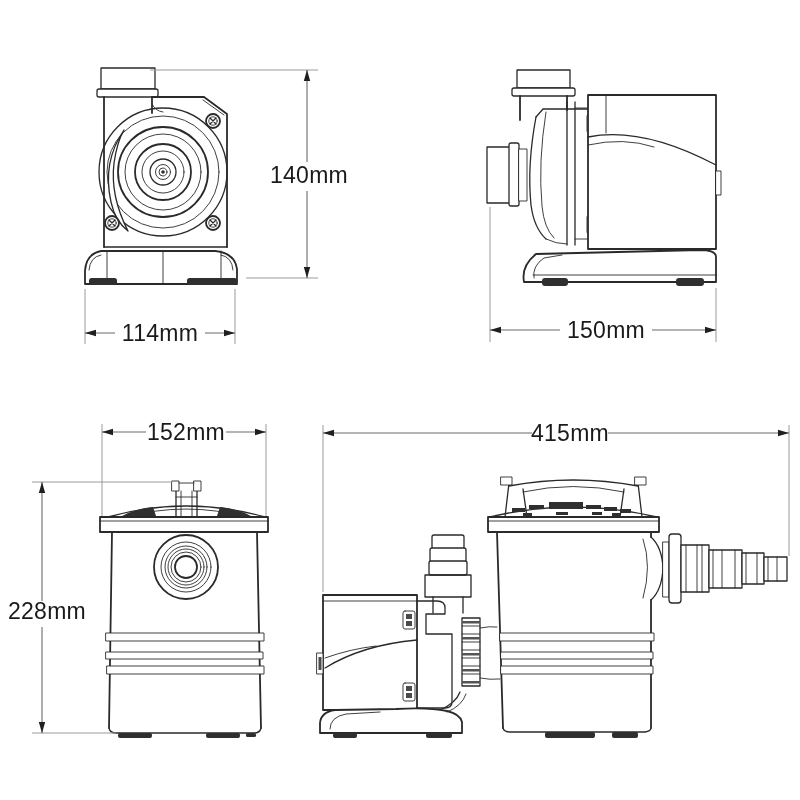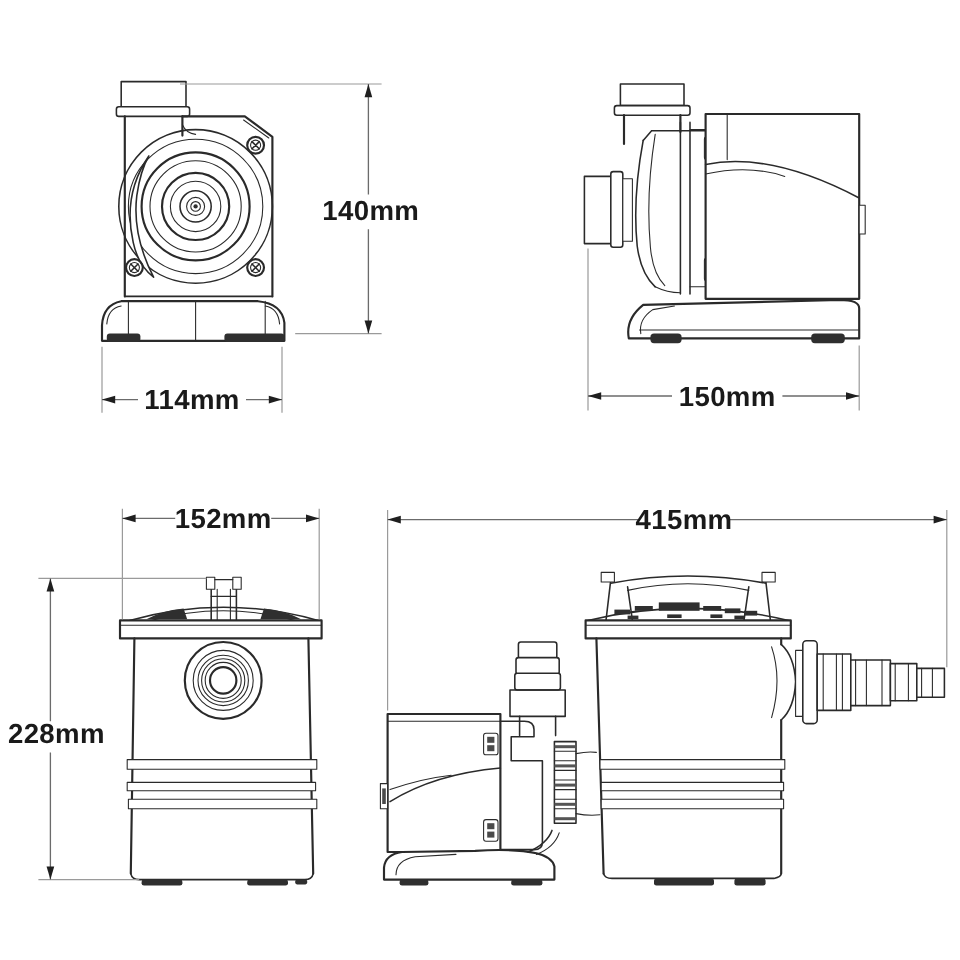--- a/index.html
+++ b/index.html
@@ -1,21 +1,21 @@
 <!DOCTYPE html>
 <html><head>
 <meta charset="utf-8">
 <style>
   html, body {
     margin: 0; padding: 0;
     width: 800px; height: 800px;
     background: #ffffff;
     font-family: "Liberation Sans", sans-serif;
   }
-  .canvas { position: relative; width: 800px; height: 568px; background:#ffffff;font-weight:bold; }
+  .canvas { position: relative; width: 800px; height: 568px; background:#ffffff; }
   svg { display:block; }
   svg text.dim-label {
     font-family: "Liberation Sans", sans-serif;
     font-size: 23px;
     fill: #1a1a1a;
     letter-spacing: 0.3px;
   }
   .ln   { stroke:#2a2a2a; fill:none; stroke-width:1.3; stroke-linecap:round; stroke-linejoin:round; }
   .ln-b { stroke:#2a2a2a; fill:none; stroke-width:1.8; stroke-linecap:round; stroke-linejoin:round; }
   .ln-t { stroke:#2a2a2a; fill:none; stroke-width:0.9; stroke-linecap:round; stroke-linejoin:round; }

